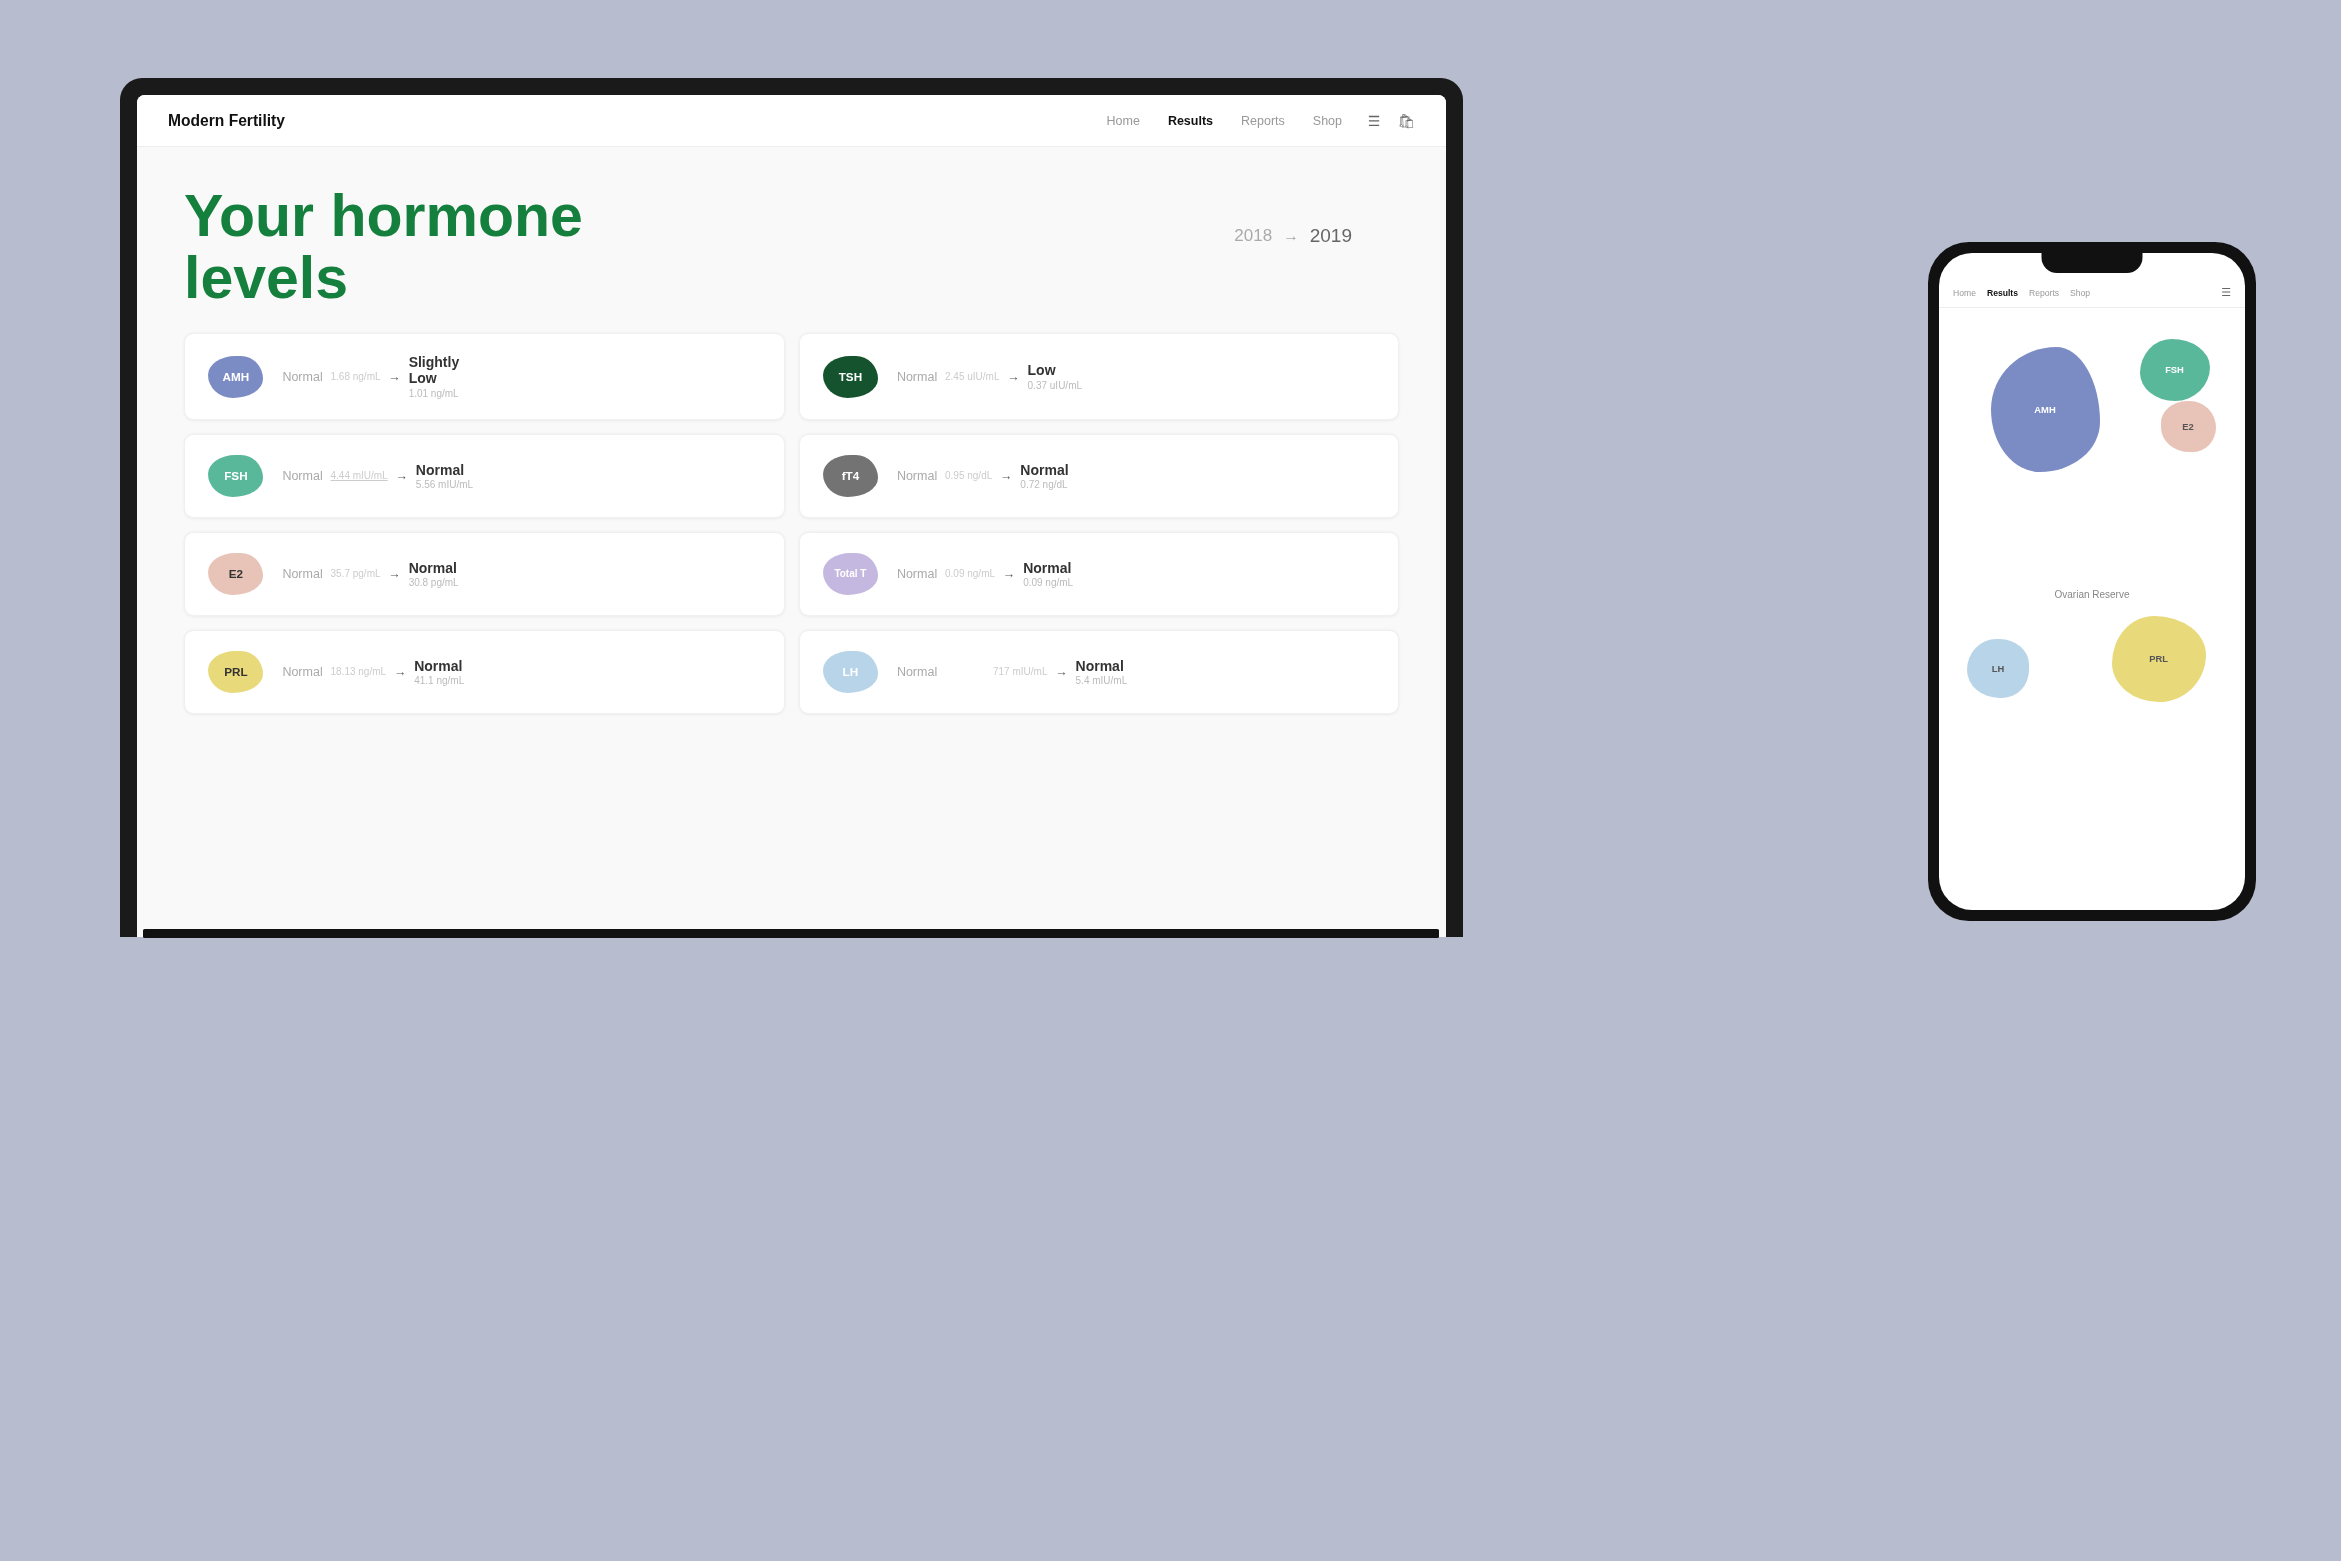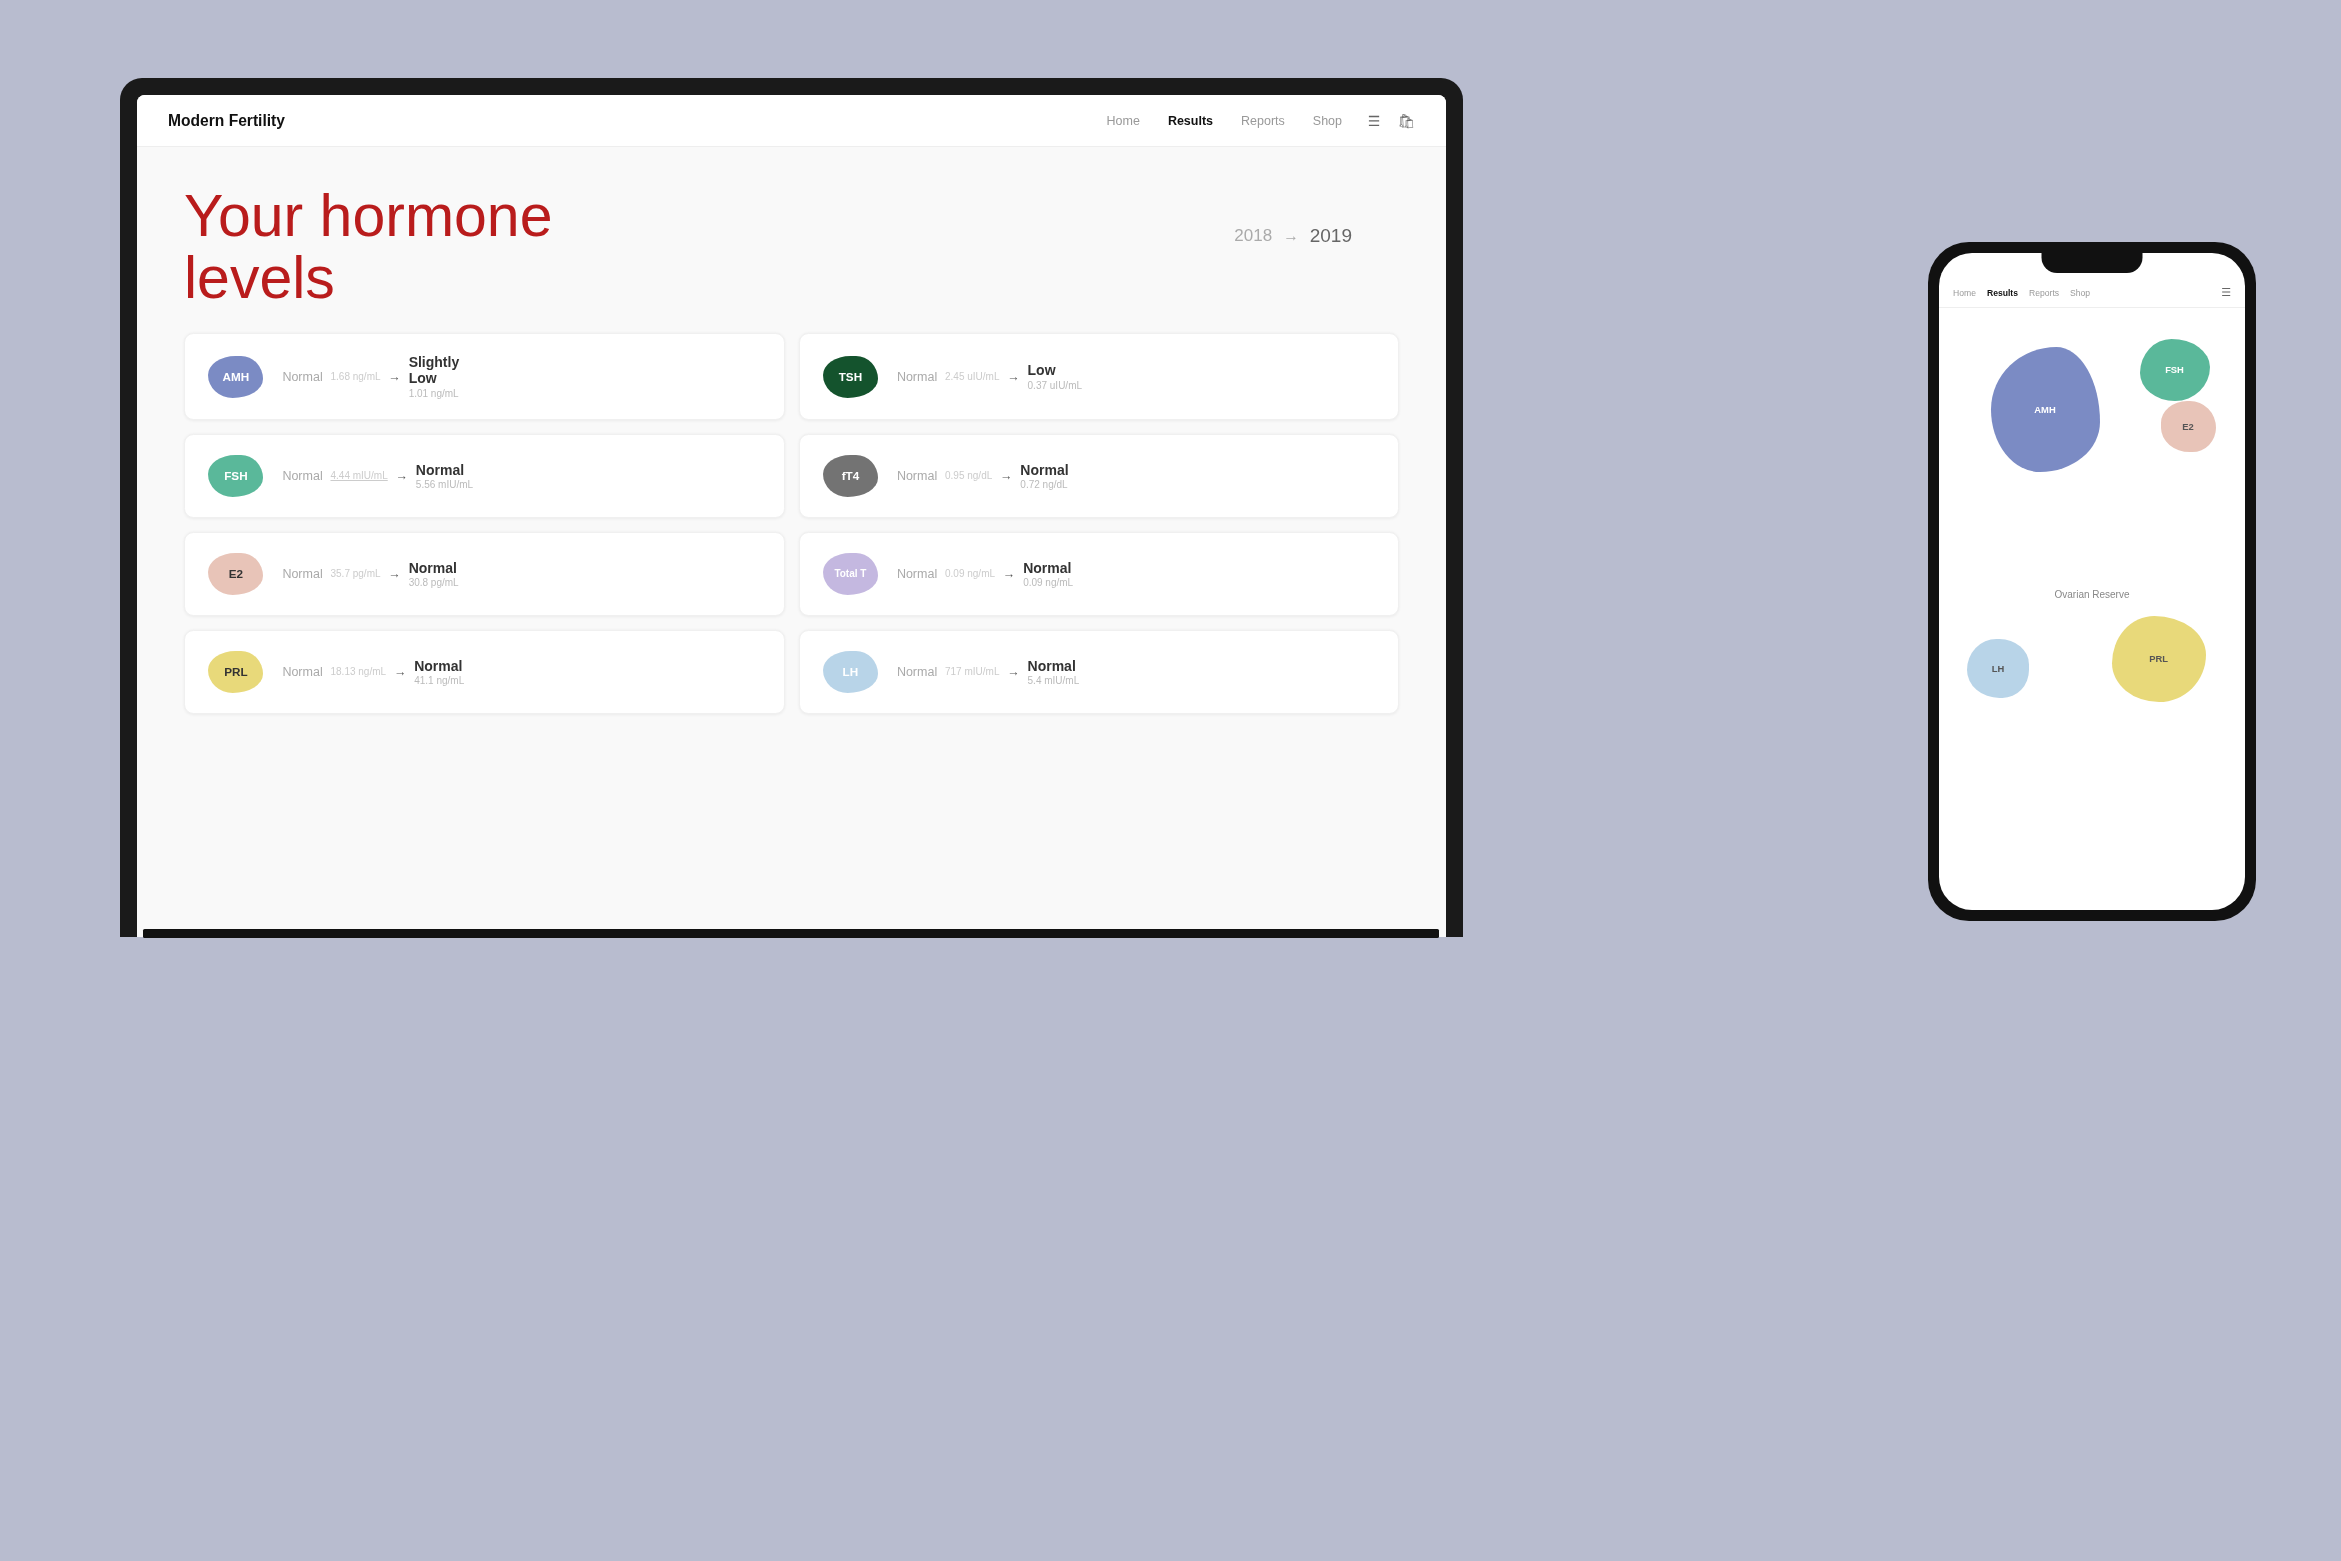--- a/index.html
+++ b/index.html
@@ -113,22 +113,22 @@
     }
 
     .laptop-main {
       padding: 39px 47px;
       background: #f9f9f9;
       min-height: calc(100% - 52px);
     }
 
     .laptop-page-title {
       font-size: 59px;
-      font-weight: 400;
-      color: #b91c1c;
+      font-weight: 700;
+      color: #15803d;
       line-height: 1.05;
       margin-bottom: 23.4px;
       max-width: 437px;
     }
 
     .year-range {
       display: flex;
       align-items: center;
       gap: 11px;
       color: #aaa;
@@ -514,21 +514,21 @@
                   <span class="hormone-value">41.1 ng/mL</span>
                 </div>
               </div>
             </div>
 
             <div class="hormone-card">
               <div class="hormone-badge badge-lh">LH</div>
               <div class="hormone-info">
                 <span class="hormone-from">Normal</span>
                 <div>
-                  <div style="font-size:10px;color:#ccc;">717 mIU/mL</div>
+                  <div style="font-size:10px;color:#ccc;margin-left:48px;">717 mIU/mL</div>
                 </div>
                 <span class="hormone-arrow">→</span>
                 <div class="hormone-to-wrap">
                   <span class="hormone-to">Normal</span>
                   <span class="hormone-value">5.4 mIU/mL</span>
                 </div>
               </div>
             </div>
 
           </div>

